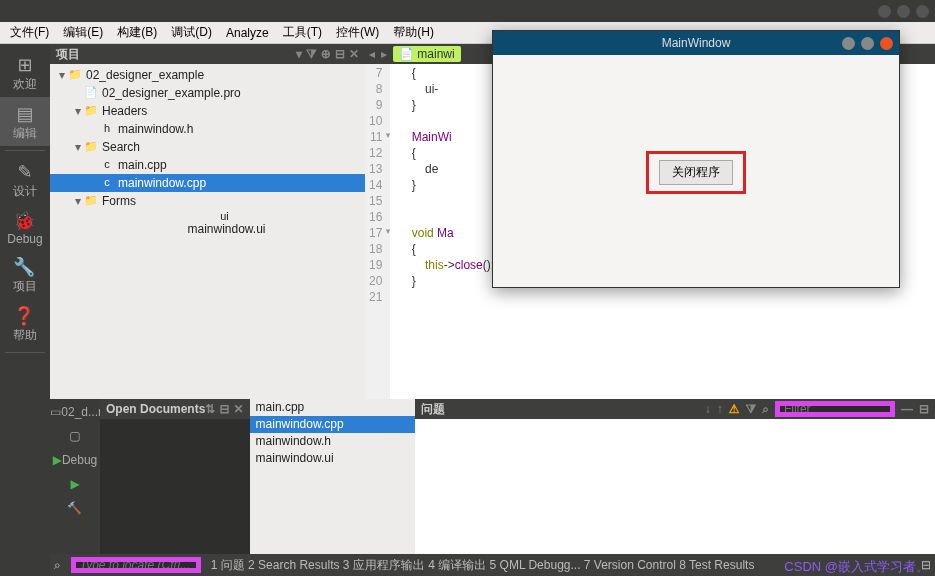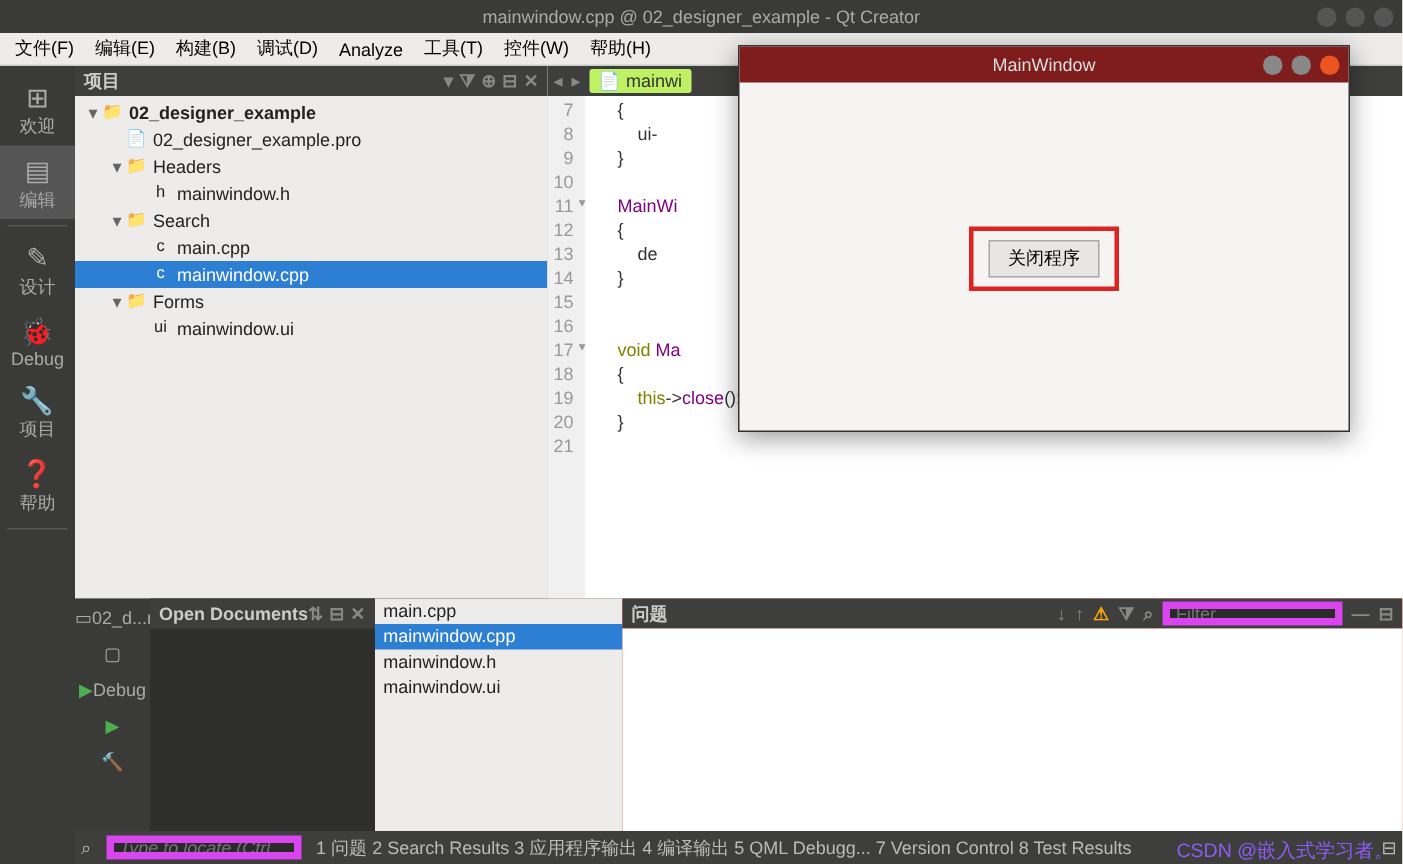--- a/index.html
+++ b/index.html
@@ -45,34 +45,33 @@
 .isshdr{background:#3e3e3c;height:20px;display:flex;align-items:center;padding:0 6px;color:#ccc;font-weight:bold}
 .isshdr .tools{margin-left:auto;display:flex;gap:6px;align-items:center;color:#888}
 .filter{background:#2a2a28;border:5px solid #d946ef;color:#aaa;padding:1px 4px;height:16px;width:120px}
 .issbody{flex:1;background:#fff}
 .bottombar{height:22px;background:#3e3e3c;display:flex;align-items:center;color:#bbb;padding:0 4px;gap:10px;font-size:11px}
 .locate{background:#2a2a28;border:5px solid #d946ef;color:#ef4444;padding:1px 4px;height:16px;width:130px;font-style:italic}
 .bottombar .tab{cursor:pointer}
 .modebar2{width:50px;background:#3a3a38;display:flex;flex-direction:column;align-items:center;color:#aaa;font-size:10px}
 .modebar2 .mode{width:100%;text-align:center;padding:6px 0 4px}
 .runwin{position:absolute;left:492px;top:30px;width:408px;height:258px;background:#f5f4f2;border:1px solid #333;box-shadow:0 4px 16px rgba(0,0,0,0.4)}
-.runwin .rtitle{height:24px;background:#7f1d1d;display:flex;align-items:center;justify-content:center;color:#ddd;position:relative}
+.runwin .rtitle{height:24px;background:#0c4a6e;display:flex;align-items:center;justify-content:center;color:#ddd;position:relative}
 .runwin .rbtns{position:absolute;right:6px;display:flex;gap:6px}
 .rbtn{width:13px;height:13px;border-radius:50%}
 .rbtn.min{background:#888}.rbtn.max{background:#888}.rbtn.cls{background:#e95420}
 .runbody{display:flex;align-items:center;justify-content:center;height:234px}
 .closehl{border:3px solid #d22;padding:6px 10px}
 .closebtn{background:#e8e6e4;border:1px solid #aaa;padding:3px 12px;font-size:12px}
 .water{position:absolute;right:6px;bottom:0;color:#8b5cf6;font-size:13px}
 </style>
 </head>
 <body>
 
 <div class="titlebar">
-  <span>mainwindow.cpp @ 02_designer_example - Qt Creator</span>
   <div class="wbtns">
     <div class="wbtn"></div>
     <div class="wbtn"></div>
     <div class="wbtn"></div>
   </div>
 </div>
 
 <div class="menubar" id="menubar">
     <span>文件(F)</span>
     <span>编辑(E)</span>
@@ -106,21 +105,21 @@
             <span>⧩</span>
             <span>⊕</span>
             <span>⊟</span>
             <span>✕</span>
           </div>
         </div>
         <div class="tree" id="tree">
             <div class="trow" style="padding-left: 6px;">
               <span class="tw">▾</span>
               <span class="fico">📁</span>
-              <span style="font-weight:bold">02_designer_example</span>
+              <span style="font-weight:normal">02_designer_example</span>
             </div>
             <div class="trow" style="padding-left: 22px;">
               <span class="tw"></span>
               <span class="fico">📄</span>
               <span>02_designer_example.pro</span>
             </div>
             <div class="trow" style="padding-left: 22px;">
               <span class="tw">▾</span>
               <span class="fico">📁</span>
               <span>Headers</span>
@@ -143,21 +142,21 @@
             <div class="trow sel" style="padding-left: 38px;">
               <span class="tw"></span>
               <span class="fico">c</span>
               <span>mainwindow.cpp</span>
             </div>
             <div class="trow" style="padding-left: 22px;">
               <span class="tw">▾</span>
               <span class="fico">📁</span>
               <span>Forms</span>
             </div>
-            <div class="trow" style="padding-left: 38px;">
+            <div class="trow" style="padding-left: 38px; flex-direction: column;">
               <span class="tw"></span>
               <span class="fico">ui</span>
               <span>mainwindow.ui</span>
             </div>
           </div>
       </div>
 
       <div class="editor">
         <div class="edhdr">
           <span class="nav">◂</span>

